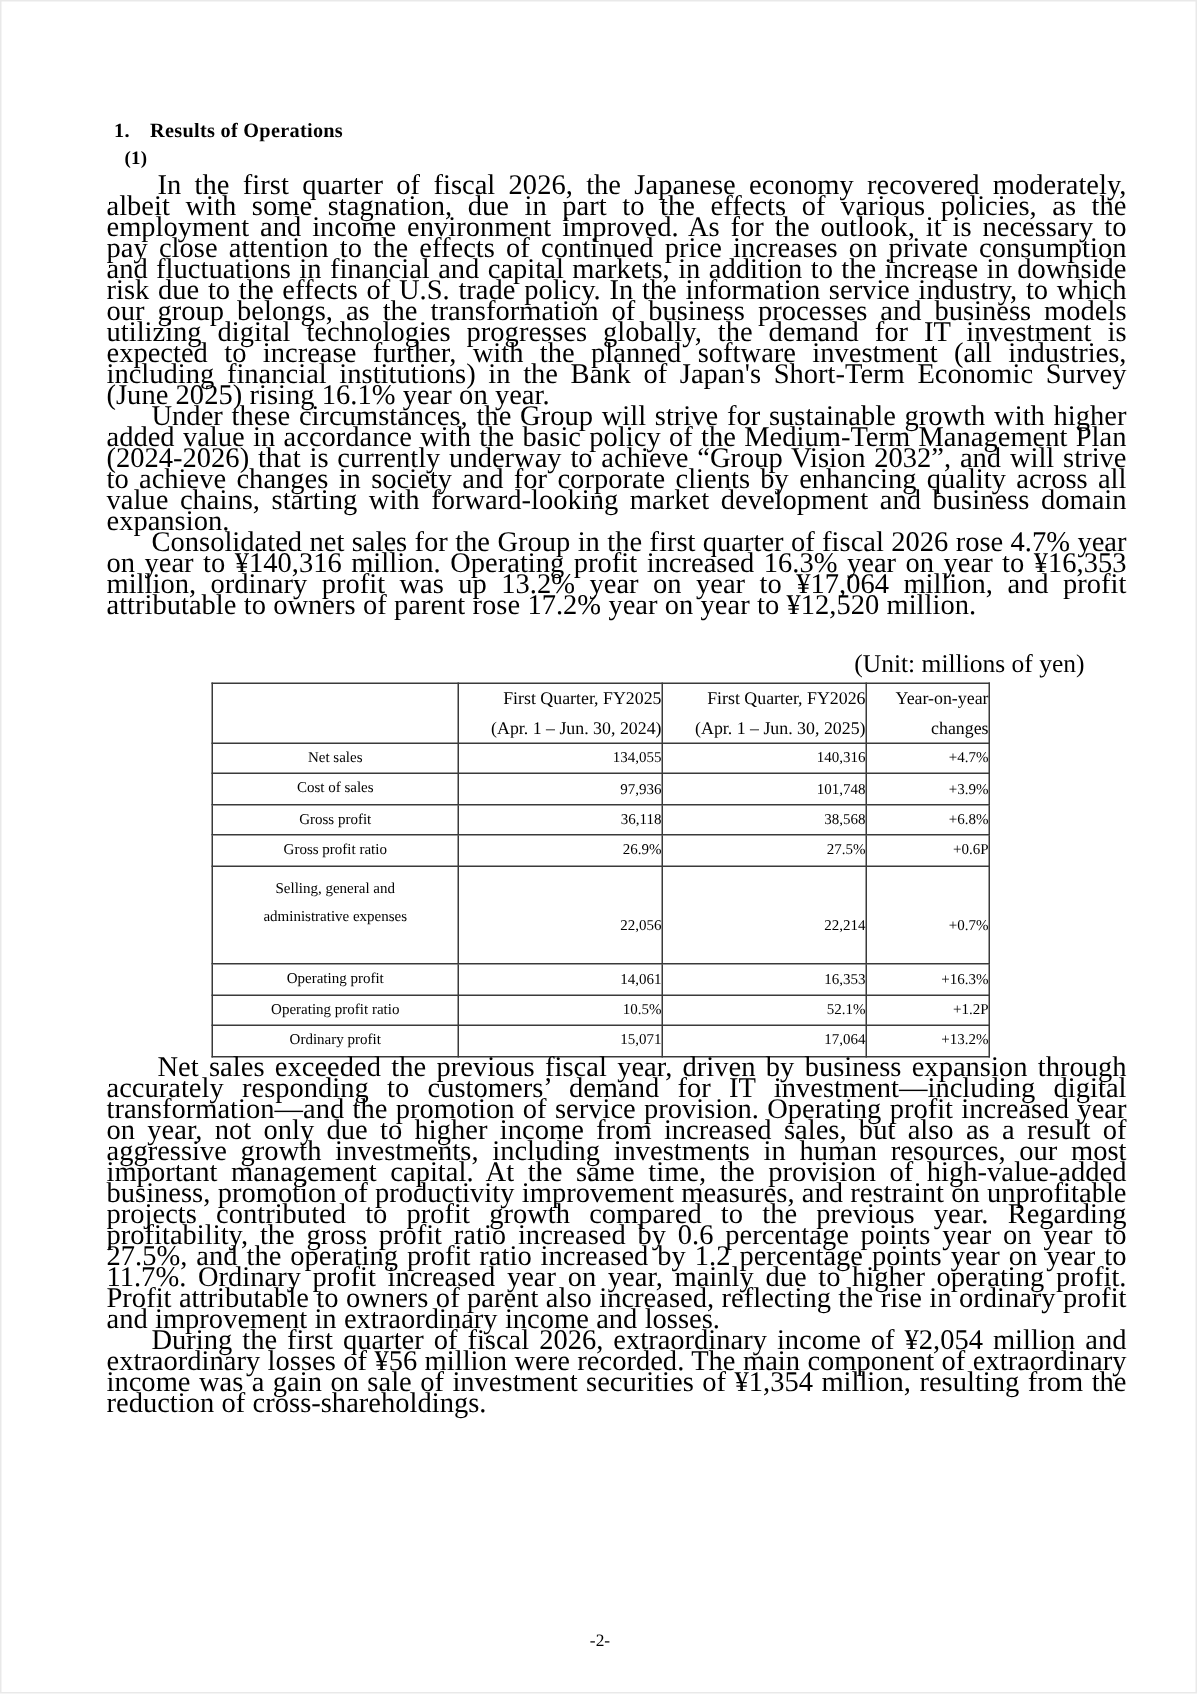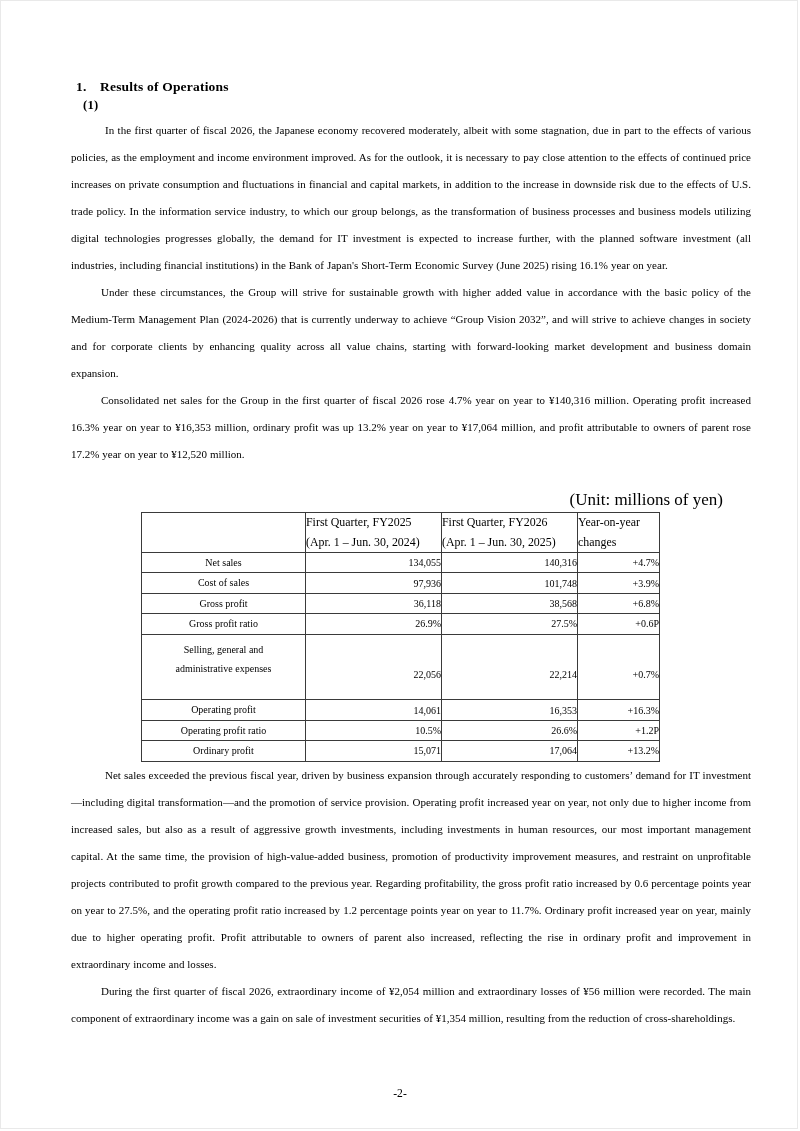--- a/index.html
+++ b/index.html
@@ -46,22 +46,22 @@
     align-items: baseline;
     font-weight: bold;
     font-size: 12.6px;
     letter-spacing: 0.2px;
     margin: 0 0 4px 12px;
   }
   .h2-num { width: 27px; flex: 0 0 27px; }
 
   
   p.body {
-    font-size: 11px;
-    line-height: 27px;
+    font-size: 19px;
+    line-height: 14px;
     text-align: justify;
     text-justify: inter-word;
     margin: 0;
     text-indent: 34px;
     letter-spacing: 0.01px;
     word-spacing: 0.1px;
   }
   p.body.tight { text-indent: 30px; }
 
   
@@ -90,21 +90,21 @@
     padding: 0;
     vertical-align: middle;
     font-weight: normal;
   }
   col.c-item  { width: 164px; }
   col.c-fy25  { width: 136px; }
   col.c-fy26  { width: 136px; }
   col.c-yoy   { width: 82px; }
 
   th.hd {
-    text-align: left;
+    text-align: right;
     line-height: 19.5px;
     padding: 5px 4px 6px 4px;
     font-size: 11.9px;
   }
   th.hd .l2 { display: block; }
 
   td.item {
     text-align: center;
     padding: 3px 4px 4px 7px;
     line-height: 19.4px;
@@ -210,21 +210,21 @@
             </tr>
             <tr>
               <td class="item"><span>Operating profit</span></td>
               <td class="num">14,061</td>
               <td class="num">16,353</td>
               <td class="num">+16.3%</td>
             </tr>
             <tr>
               <td class="item"><span>Operating profit ratio</span></td>
               <td class="num">10.5%</td>
-              <td class="num">26.6%</td>
+              <td class="num">52.1%</td>
               <td class="num">+1.2P</td>
             </tr>
             <tr>
               <td class="item"><span>Ordinary profit</span></td>
               <td class="num">15,071</td>
               <td class="num">17,064</td>
               <td class="num">+13.2%</td>
             </tr>
           </tbody>
       </table>

